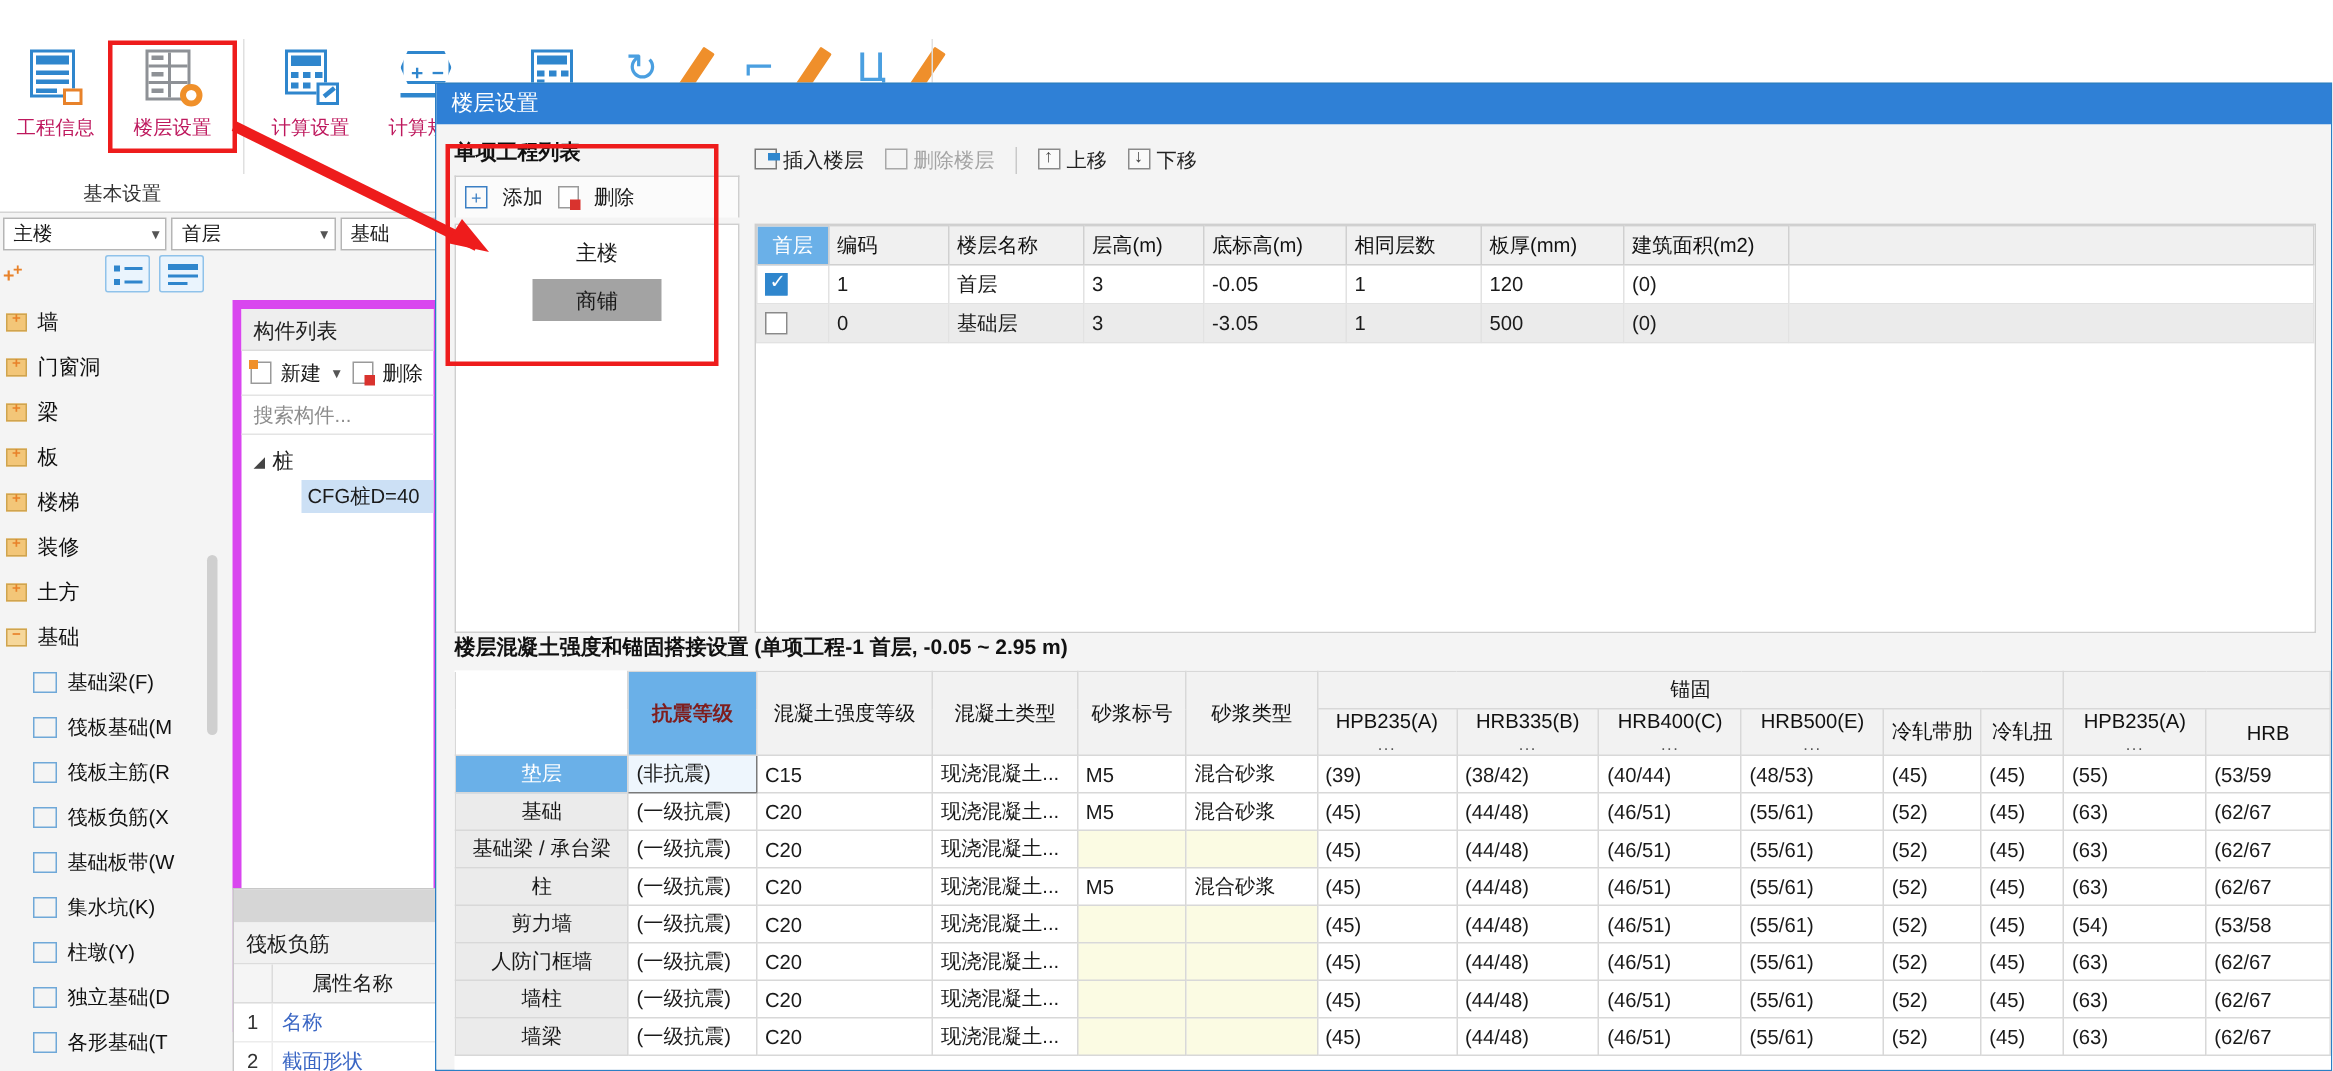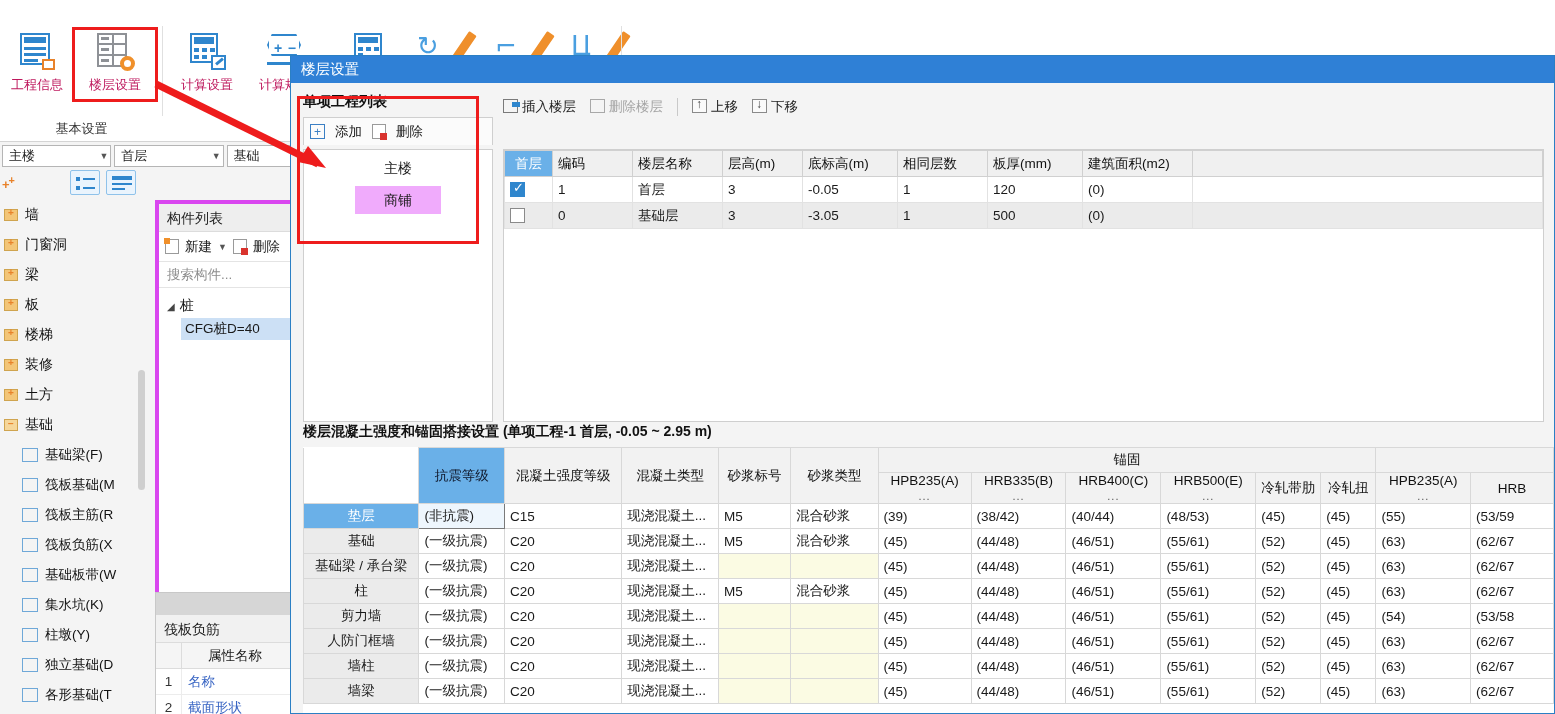--- a/index.html
+++ b/index.html
@@ -137,31 +137,31 @@
   .tnode.child { padding-left: 22px; font-size:13.5px; }
   .folder-ic { width:14px; height:12px; background:#f3c678; border:1px solid #cfa44f; margin-right:7px; position:relative; flex:0 0 14px;}
   .folder-ic:after{content:"+";position:absolute;left:3px;top:-3px;font-size:10px;color:#e8822a;font-weight:bold;}
   .folder-ic.open{ background:#f6d79a; }
   .folder-ic.open:after{content:"−"; left:3px; top:-2px;}
   .leaf-ic { width:16px; height:14px; margin-right:7px; flex:0 0 16px; position:relative; }
   .leaf-ic .bx { position:absolute; inset:0; border:1.5px solid #6fa8d8; }
   .tree-scroll { position:absolute; left:138px; top:170px; width:7px; height:120px; background:#cfcfcf; border-radius:4px;}
 
   
-  .comp-panel { position:absolute; left:155px; top:58px; width:140px; height:488px; background:#fff; border:4px solid #d946ef;}
+  .comp-panel { position:absolute; left:155px; top:58px; width:140px; height:488px; background:#fff; border:6px solid #d946ef;}
   .panel-title { height:28px; line-height:28px; padding-left:8px; font-size:14px; background:#eeeeee; color:#222; border-bottom:1px solid #dcdcdc;}
   .comp-tools { height:30px; display:flex; align-items:center; gap:6px; padding-left:6px; font-size:13.5px; border-bottom:1px solid #e4e4e4;}
   .mini-ic { width:14px;height:15px;border:1px solid #9a9a9a;background:#fff;position:relative;}
   .mini-ic.orange:before{content:"";position:absolute;left:-2px;top:-2px;width:6px;height:6px;background:#f0902a;}
   .mini-ic.red:after{content:"";position:absolute;right:-2px;bottom:-2px;width:7px;height:7px;background:#d9332e;}
   .search-box { height:26px; border-bottom:1px solid #e4e4e4; display:flex;align-items:center;padding-left:8px; color:#8d8d8d; font-size:13.5px;}
   .comp-tree { padding:6px 0 0 8px; font-size:14px;}
   .ct-row { display:flex; align-items:center; height:24px;}
   .ct-arrow { color:#444; font-size:10px; margin-right:5px;}
-  .ct-sel { background:#cce0f5; padding:2px 4px; margin-left:14px; font-size:13.5px; white-space:nowrap;}
+  .ct-sel { background:#cce0f5; padding:2px 4px; margin-left:32px; font-size:13.5px; white-space:nowrap;}
 
   
   .prop-panel { position:absolute; left:155px; top:450px; width:140px; height:264px; background:#fff; border:1px solid #c8c8c8; border-bottom:none;}
   .prop-head { height:22px; background:#d6d6d6; }
   .prop-title { height:28px; line-height:28px; padding-left:8px; font-size:14px; background:#f1f1f1; border-bottom:1px solid #dcdcdc;}
   .prop-colhead { height:26px; display:flex; font-size:13.5px; background:#f5f5f5; border-bottom:1px solid #dcdcdc;}
   .prop-colhead .c0 { width:26px; border-right:1px solid #dcdcdc;}
   .prop-colhead .c1 { flex:1; text-align:center; padding-right:6px; line-height:26px;}
   .prow { height:26px; display:flex; font-size:13.5px; border-bottom:1px solid #ececec; }
   .prow .n { width:26px; text-align:center; line-height:26px; color:#333; border-right:1px solid #ececec;}
@@ -177,21 +177,21 @@
   .dlg-body { position:absolute; left:0; top:27px; right:0; bottom:0; background:#f4f4f4; }
 
   .sec-label { font-size:14px; color:#111;font-weight:bold; }
 
   
   .projlist { position:absolute; left:12px; top:10px; width:190px; bottom:291px; }
   .pl-head { font-size:14px; margin-bottom:6px; }
   .pl-tools { height:28px; display:flex; align-items:center; gap:10px; border:1px solid #cfcfcf; border-bottom:none; background:#fbfbfb; padding-left:6px; font-size:13.5px;}
   .pl-box { position:absolute; left:0; top:56px; right:0; bottom:0; background:#fff; border:1px solid #cfcfcf; }
   .pl-item { height:28px; line-height:28px; text-align:center; font-size:14px; width:86px; margin:4px auto 0; }
-  .pl-item.sel { background:#f0abfc; }
+  .pl-item.sel { background:#a3a3a3; }
   .plus-sq { width:15px;height:15px;border:1px solid #3b7fc4;color:#3b7fc4;display:flex;align-items:center;justify-content:center;font-size:12px;line-height:1;}
 
   
   .floors { position:absolute; left:212px; top:10px; right:10px; bottom:291px; }
   .fl-caption { font-size:14px; margin-bottom:6px; white-space:nowrap;}
   .fl-tools { height:28px; display:flex; align-items:center; gap:14px; font-size:13.5px; color:#222; }
   .fl-tools .dis { color:#a4a4a4; }
   .fl-tools .vsep { width:1px; height:18px; background:#c9c9c9; }
   .ftool-ic { width:15px;height:14px; margin-right:4px; display:inline-block; vertical-align:-2px; position:relative; }
   .ftool-ic.ins { border:1px solid #7a7a7a; }
@@ -216,21 +216,21 @@
   .fl-empty { background:#ffffff; height:100%; }
 
   
   .concrete { position:absolute; left:12px; bottom:0; right:0; height:290px; }
   .cc-caption { font-size:14px; margin-bottom:6px; }
   .cc-wrap { position:absolute; left:0; top:24px; right:0; bottom:0; overflow:hidden; background:#fff; }
   table.ctab { border-collapse: collapse; font-size:13.5px; table-layout:fixed; background:#fff; }
   table.ctab th, table.ctab td { border:1px solid #d8d8d8; height:25px; padding:0 5px; font-weight:normal; white-space:nowrap; }
   table.ctab th { background:#f2f2f2; color:#111; text-align:center; vertical-align:middle; }
   table.ctab th.blank { background:#ffffff; border-top:none; }
-  table.ctab th.hi { background:#6ab0e8; color:#0f172a; }
+  table.ctab th.hi { background:#6ab0e8; color:#7f1d1d;font-weight:bold; }
   table.ctab td.rowhdr { background:#ebebeb; text-align:center; }
   table.ctab tr.selrow td.rowhdr { background:#6ab0e8; color:#fff; }
   table.ctab tr.selrow td.cell-sel { background:#eef6fd; border:1px solid #7a7a7a; }
   table.ctab td.yellow { background:#fbfbe3; }
   table.ctab td { background:#fff; }
   .ellipsis-sub { font-size:11px; color:#555; letter-spacing:1px; }
 </style>
 </head>
 <body>
 

